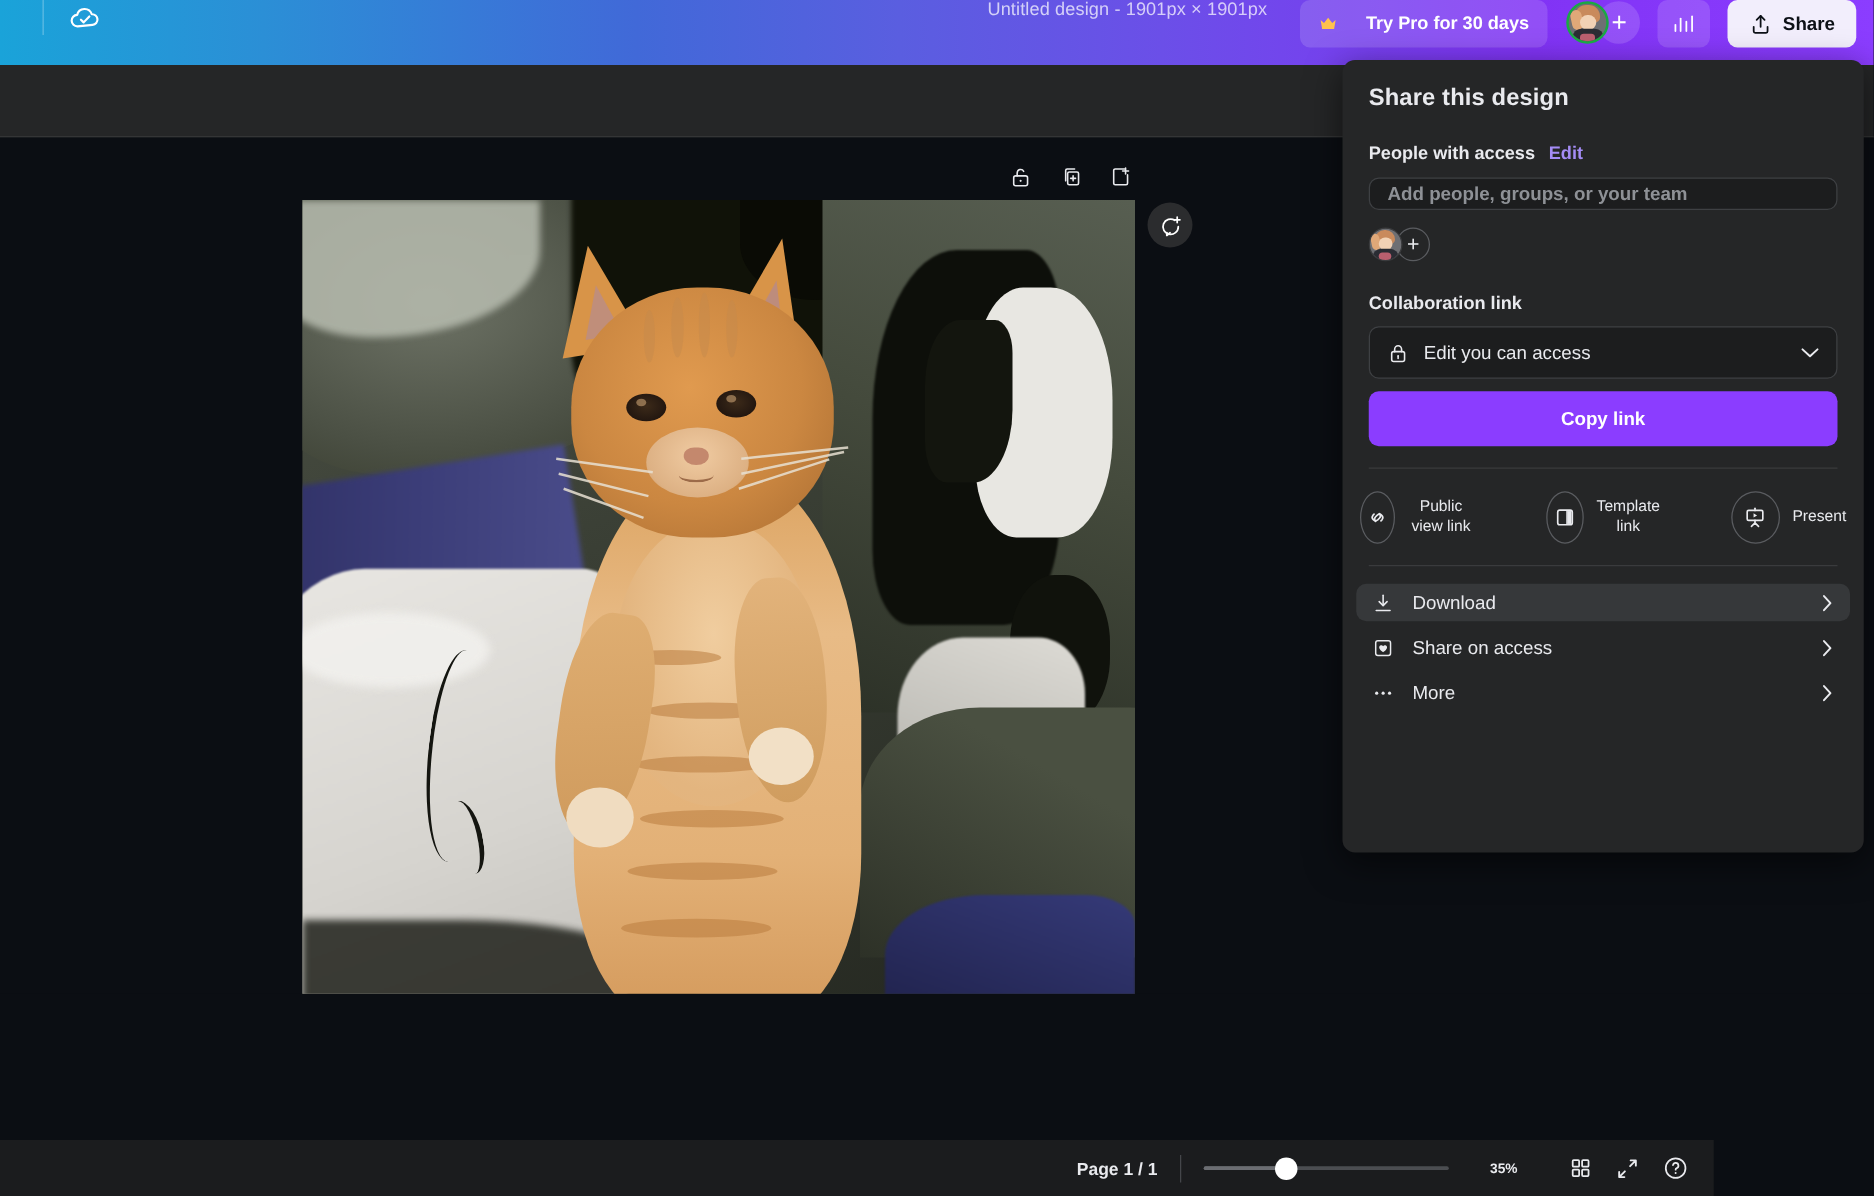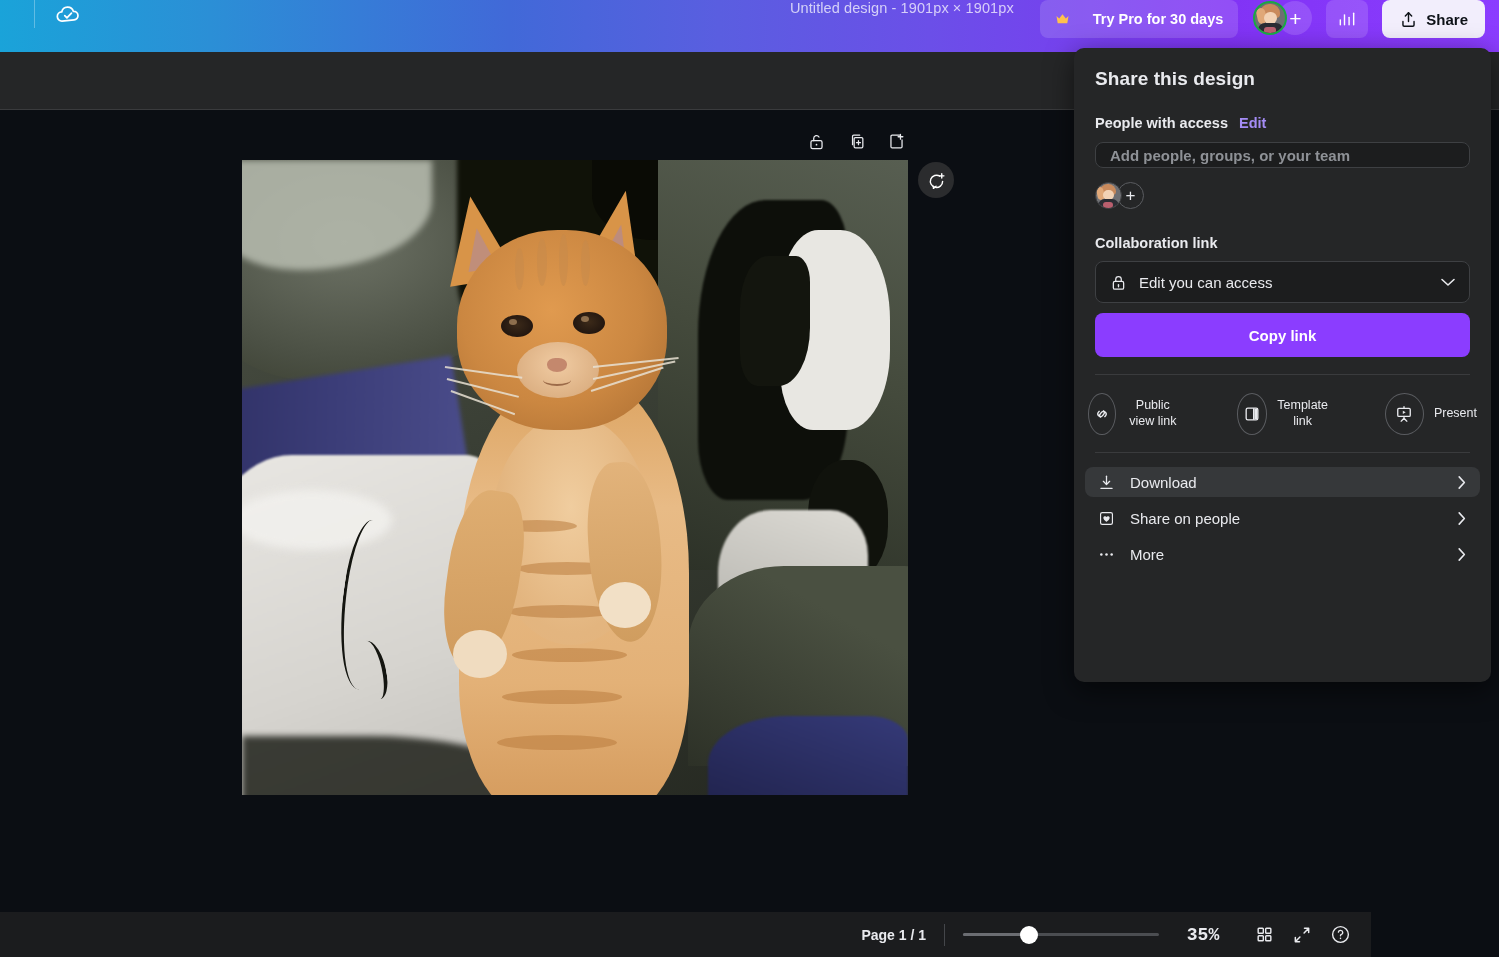--- a/index.html
+++ b/index.html
@@ -188,21 +188,21 @@
     position: absolute; left: 0; bottom: 0; width: 1371px; height: 45px;
     background: #1b1c1e; display: flex; align-items: center; justify-content: flex-end;
     padding-right: 12px; gap: 0px;
   }
   .page-count { color: #e9eaee; font-size: 14px; font-weight: bold; margin-right: 18px; }
   .f-divider { width: 1px; height: 22px; background: #44464a; margin-right: 18px; }
   .slider { position: relative; width: 196px; height: 18px; display: flex; align-items: center; margin-right: 16px; }
   .slider-track { position: absolute; left: 0; right: 0; height: 3px; background: #4b4d51; border-radius: 2px; }
   .slider-fill { position: absolute; left: 0; width: 33%; height: 3px; background: #6b6d72; border-radius: 2px; }
   .slider-knob { position: absolute; left: 29%; width: 18px; height: 18px; border-radius: 50%; background: #fff; }
-  .zoom-val { color: #e9eaee; font-size: 18px; font-weight: bold; width: 56px; text-align: center; margin-right: 14px; font-family: Liberation Mono, monospace; }
+  .zoom-val { color: #e9eaee; font-size: 11px; font-weight: bold; width: 56px; text-align: center; margin-right: 14px; }
   .f-icon { width: 38px; height: 34px; display:flex; align-items:center; justify-content:center; }
 
   
   .share-panel {
     position: absolute; left: 1074px; top: 48px; width: 417px; height: 634px;
     background: #252627; border-radius: 10px;
     box-shadow: 0 8px 28px rgba(0,0,0,.55);
     color: #e9eaee; overflow: hidden;
   }
   .sp-pad { padding: 20px 21px 0 21px; }
@@ -567,21 +567,21 @@
             </svg>
         </span>
       </div>
       <div class="sp-item">
         <span>
           <svg width="19" height="19" viewBox="0 0 24 24" fill="none" stroke="#e9eaee" stroke-width="1.5">
             <rect x="4.5" y="4.5" width="15" height="15" rx="2.2"></rect>
             <path d="M12 16.2s-4-2.4-4-5a2.2 2.2 0 0 1 4-1.2 2.2 2.2 0 0 1 4 1.2c0 2.6-4 5-4 5z" fill="#e9eaee" stroke="none"></path>
           </svg>
         </span>
-        <span class="sp-item-label">Share on people</span>
+        <span class="sp-item-label">Share on access</span>
         <span>
           <svg width="10" height="15" viewBox="0 0 10 16" fill="none" stroke="#e9eaee" stroke-width="1.7" stroke-linecap="round" stroke-linejoin="round">
               <path d="M2 2l5.5 6L2 14"></path>
             </svg>
         </span>
       </div>
       <div class="sp-item">
         <span>
           <svg width="19" height="19" viewBox="0 0 24 24" fill="#e9eaee">
             <circle cx="5.5" cy="12" r="1.6"></circle>

